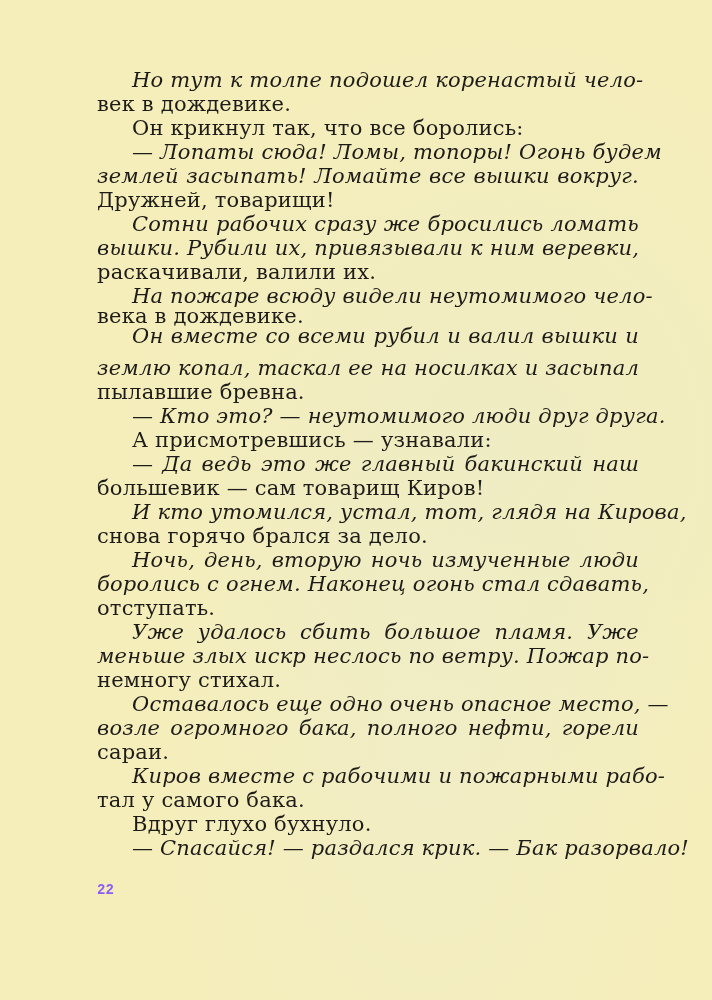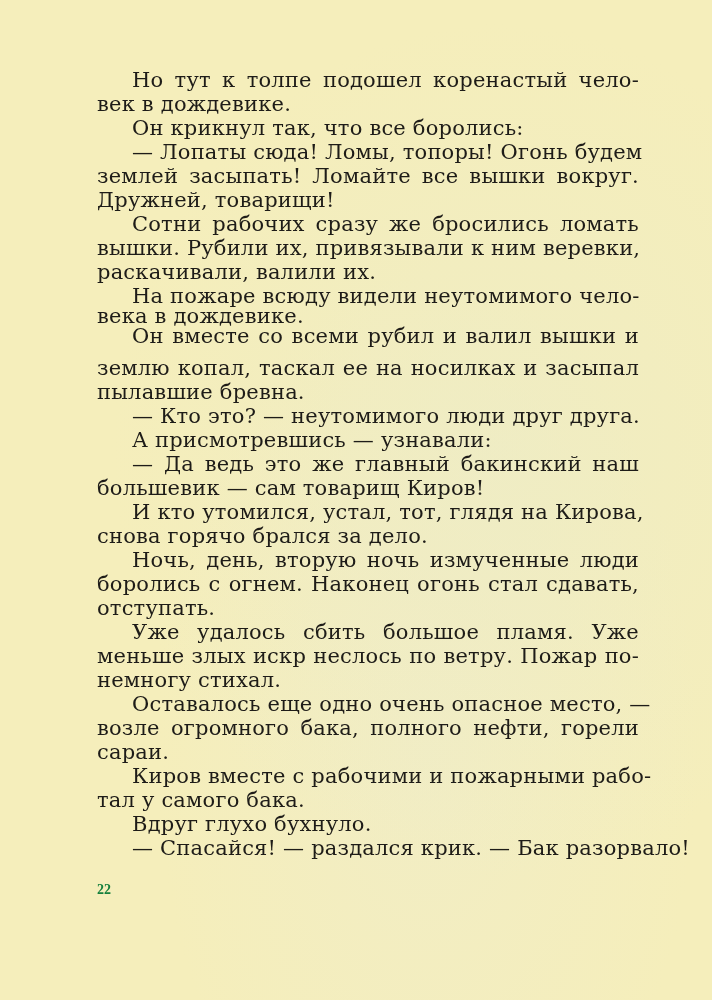--- a/index.html
+++ b/index.html
@@ -30,33 +30,34 @@
       width: 542px;
       height: 24px;
       font-size: 21px;
       line-height: 24px;
       white-space: nowrap;
       letter-spacing: 0.2px;
     }
     .line.just {
       text-align: justify;
       text-align-last: justify;
+      font-style: italic;
     }
     .line.indent {
       padding-left: 35px;
       width: 507px;
     }
     .page-number {
       position: absolute;
       left: 97px;
       top: 882px;
-      font-family: Liberation Serif, serif;
+      font-family: Liberation Mono, monospace;
       font-weight: bold;
       font-size: 14px;
-      color: #15803d;
+      color: #8b5cf6;
     }
   </style>
 </head>
 <body>
 
 <div class="page">
   <div class="line indent just" style="top:0px">Но тут к толпе подошел коренастый чело-</div>
   <div class="line" style="top:24px">век в дождевике.</div>
   <div class="line indent" style="top:48px">Он крикнул так, что все боролись:</div>
   <div class="line indent just" style="top:72px">— Лопаты сюда! Ломы, топоры! Огонь будем</div>

